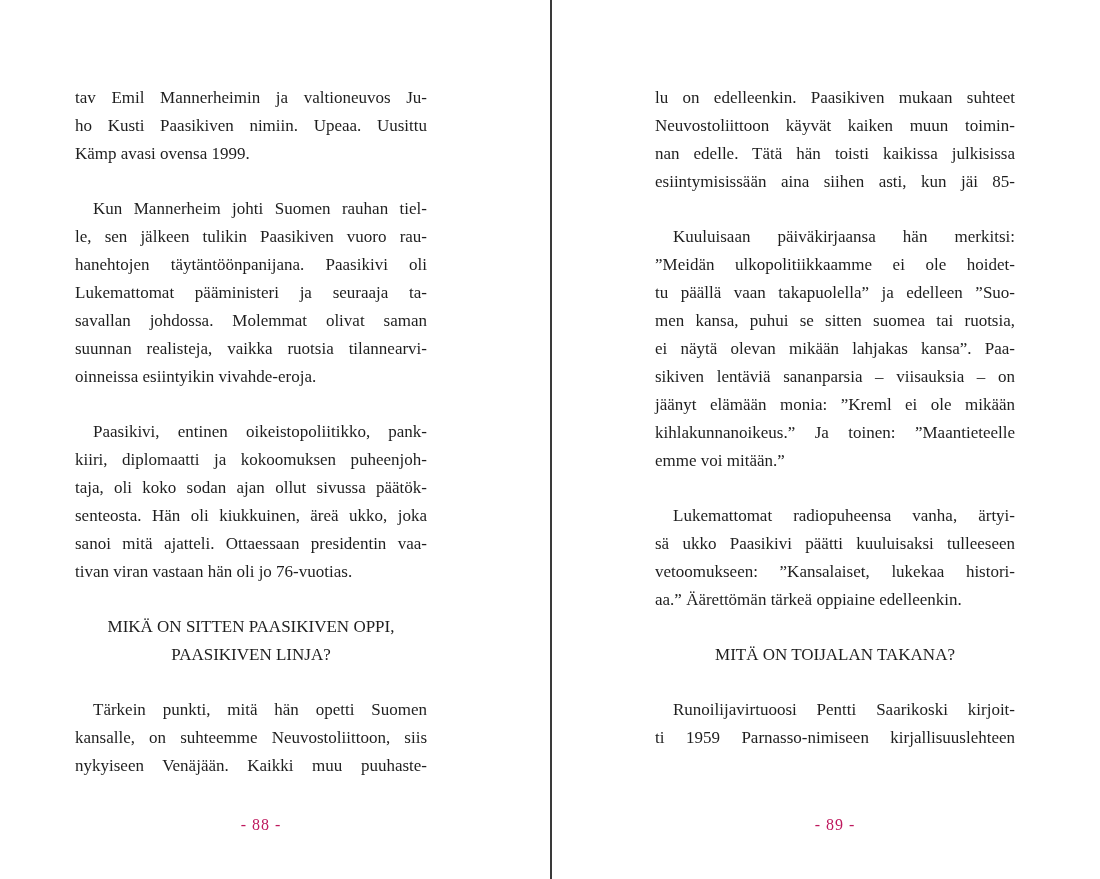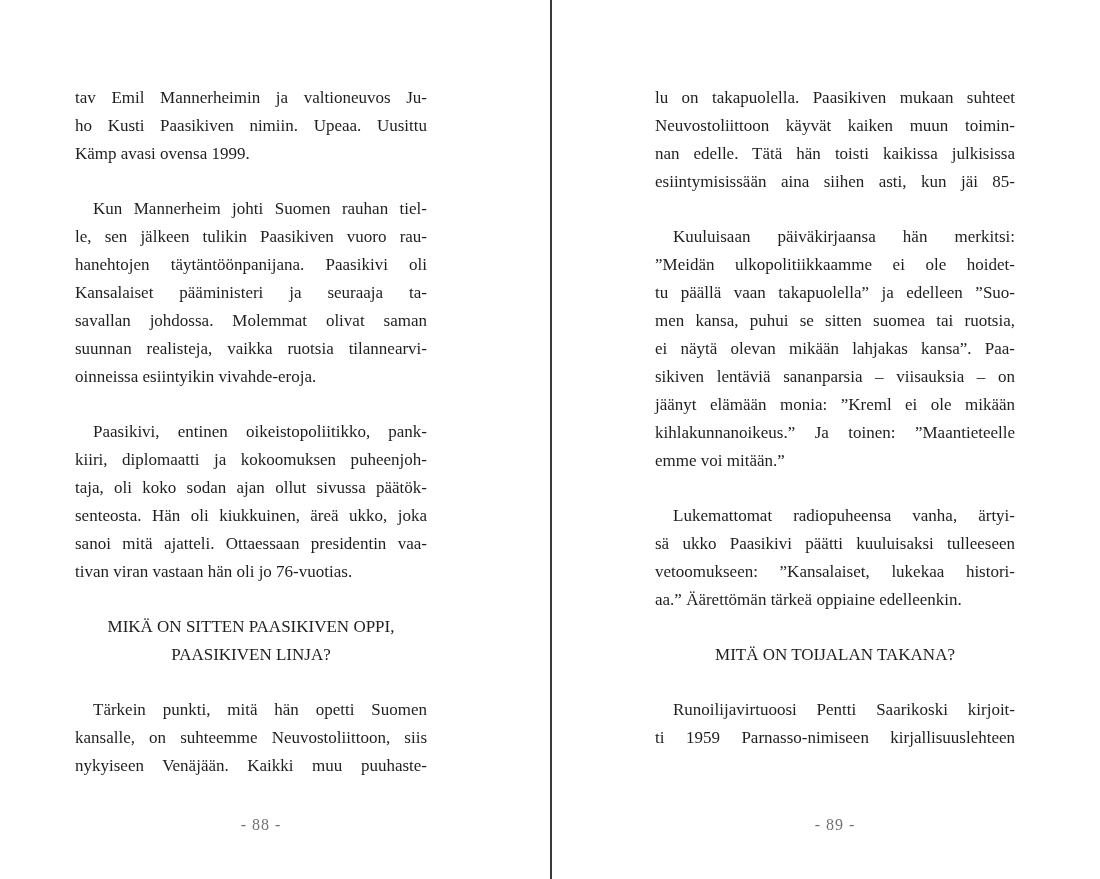--- a/index.html
+++ b/index.html
@@ -62,21 +62,21 @@
   .line.center {
     text-align: left;
     text-align-last: center;
     white-space: normal;
   }
   .footer {
     position: absolute;
     top: 816px;
     font-size: 16px;
     text-align: center;
-    color: #737373;
+    color: #be185d;
     letter-spacing: 1px;
   }
   .footer.left {
     left: 85px;
     width: 352px;
   }
   .footer.right {
     left: 655px;
     width: 360px;
   }
@@ -89,21 +89,21 @@
   <div class="page-text left">
       <div class="block para">
         <div class="line just">tav Emil Mannerheimin ja valtioneuvos Ju-</div>
         <div class="line just">ho Kusti Paasikiven nimiin. Upeaa. Uusittu</div>
         <div class="line">Kämp avasi ovensa 1999.</div>
       </div>
       <div class="block para">
         <div class="line just indent">Kun Mannerheim johti Suomen rauhan tiel-</div>
         <div class="line just">le, sen jälkeen tulikin Paasikiven vuoro rau-</div>
         <div class="line just">hanehtojen täytäntöönpanijana. Paasikivi oli</div>
-        <div class="line just">Kansalaiset pääministeri ja seuraaja ta-</div>
+        <div class="line just">Lukemattomat pääministeri ja seuraaja ta-</div>
         <div class="line just">savallan johdossa. Molemmat olivat saman</div>
         <div class="line just">suunnan realisteja, vaikka ruotsia tilannearvi-</div>
         <div class="line">oinneissa esiintyikin vivahde-eroja.</div>
       </div>
       <div class="block para">
         <div class="line just indent">Paasikivi, entinen oikeistopoliitikko, pank-</div>
         <div class="line just">kiiri, diplomaatti ja kokoomuksen puheenjoh-</div>
         <div class="line just">taja, oli koko sodan ajan ollut sivussa päätök-</div>
         <div class="line just">senteosta. Hän oli kiukkuinen, äreä ukko, joka</div>
         <div class="line just">sanoi mitä ajatteli. Ottaessaan presidentin vaa-</div>
@@ -117,21 +117,21 @@
         <div class="line just indent">Tärkein punkti, mitä hän opetti Suomen</div>
         <div class="line just">kansalle, on suhteemme Neuvostoliittoon, siis</div>
         <div class="line just">nykyiseen Venäjään. Kaikki muu puuhaste-</div>
       </div>
     </div>
 
   <div class="divider"></div>
 
   <div class="page-text right">
       <div class="block para">
-        <div class="line just">lu on takapuolella. Paasikiven mukaan suhteet</div>
+        <div class="line just">lu on edelleenkin. Paasikiven mukaan suhteet</div>
         <div class="line just">Neuvostoliittoon käyvät kaiken muun toimin-</div>
         <div class="line just">nan edelle. Tätä hän toisti kaikissa julkisissa</div>
         <div class="line just">esiintymisissään aina siihen asti, kun jäi 85-</div>
       </div>
       <div class="block para">
         <div class="line just indent">Kuuluisaan päiväkirjaansa hän merkitsi:</div>
         <div class="line just">”Meidän ulkopolitiikkaamme ei ole hoidet-</div>
         <div class="line just">tu päällä vaan takapuolella” ja edelleen ”Suo-</div>
         <div class="line just">men kansa, puhui se sitten suomea tai ruotsia,</div>
         <div class="line just">ei näytä olevan mikään lahjakas kansa”. Paa-</div>

